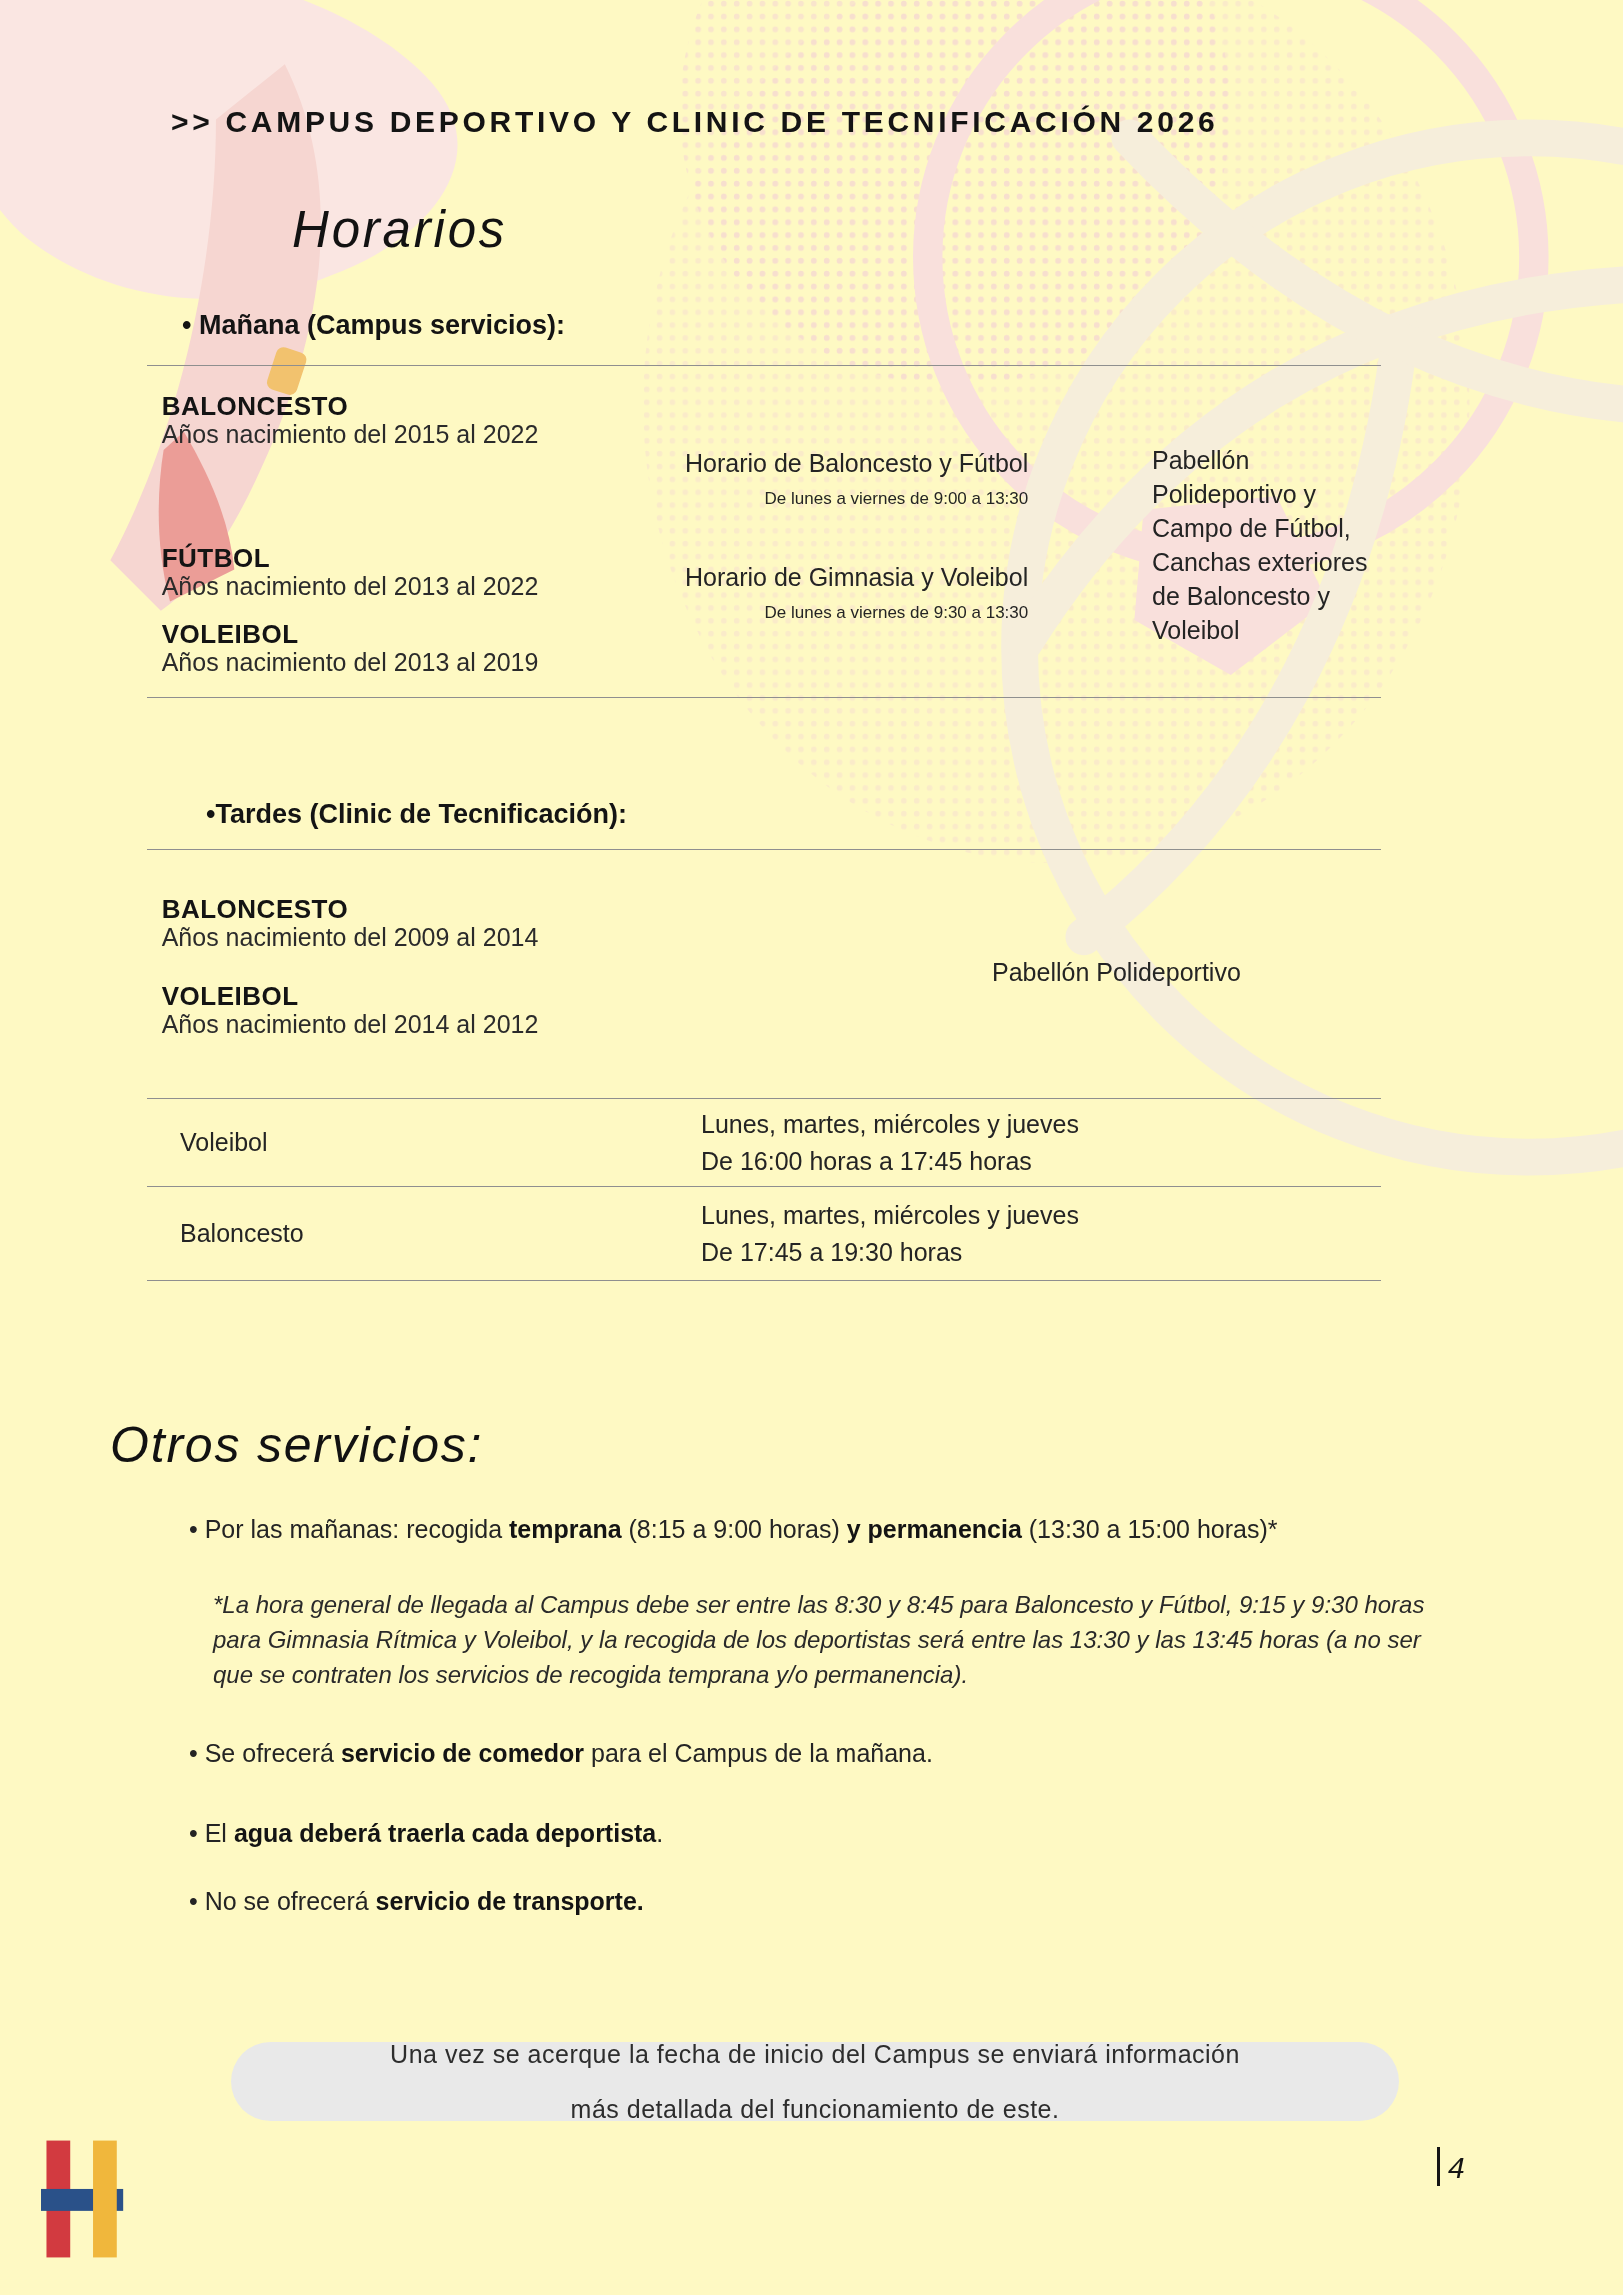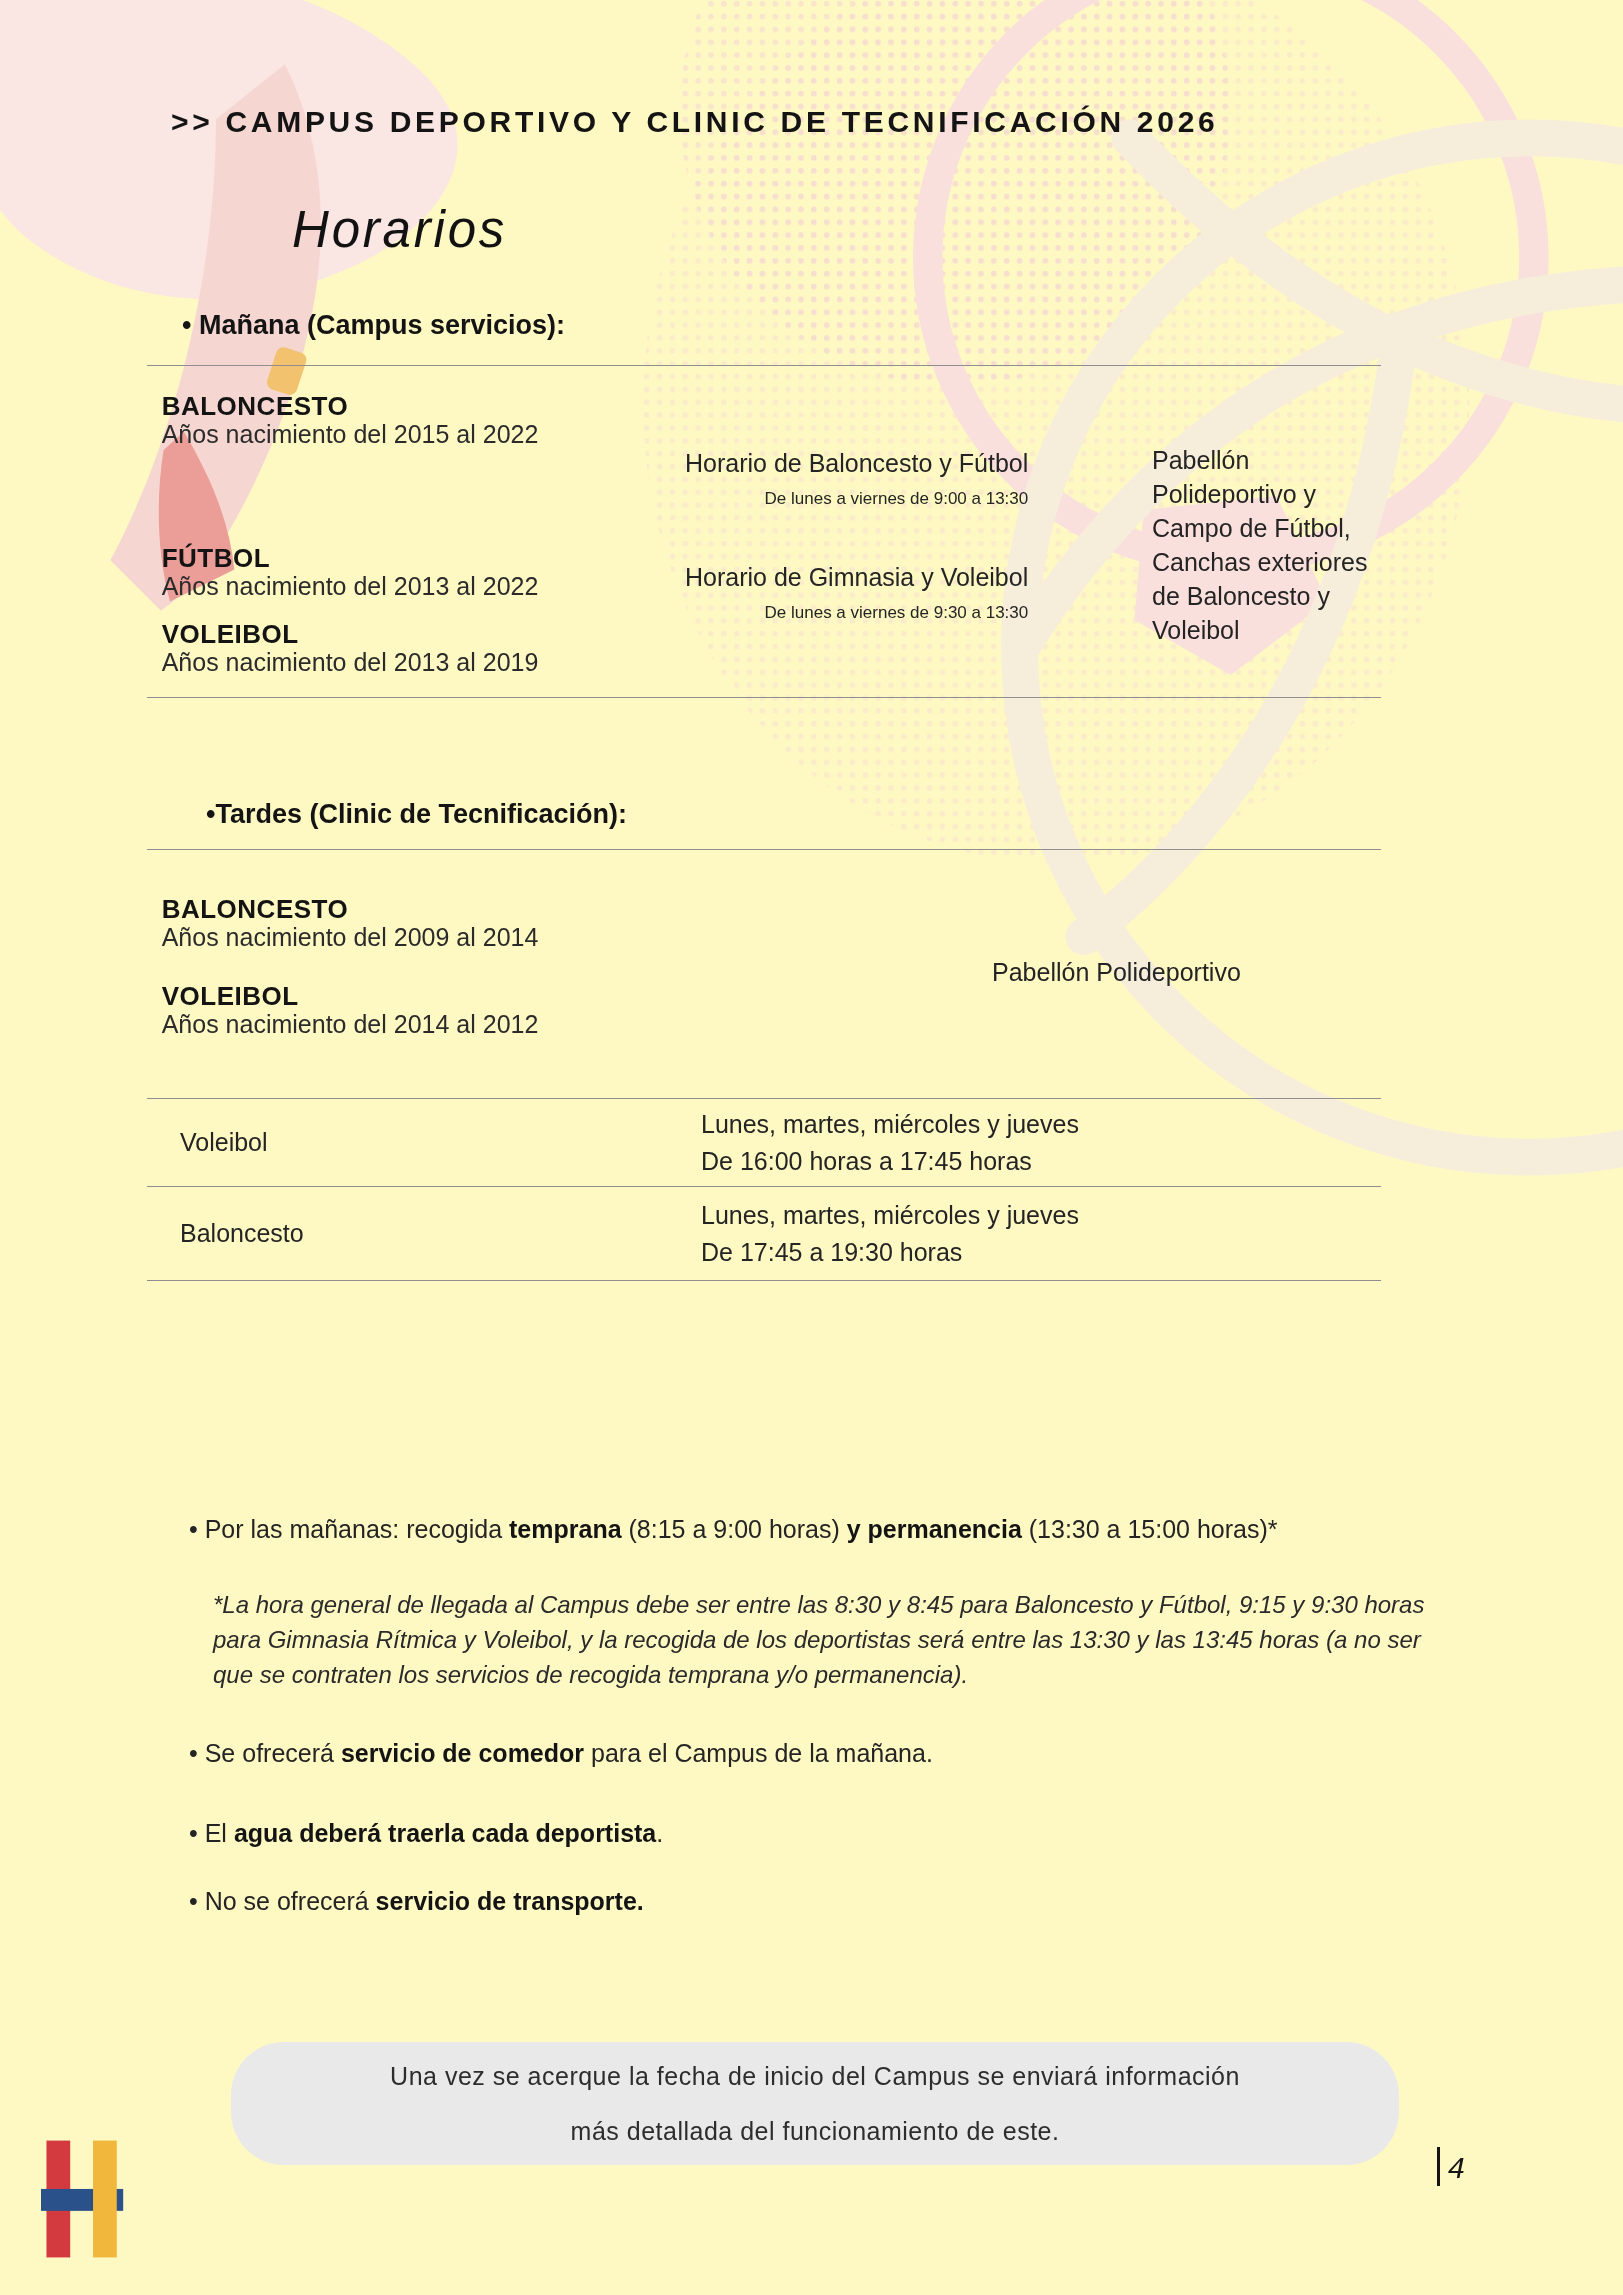--- a/index.html
+++ b/index.html
@@ -72,21 +72,21 @@
     font-size:25px;color:#242424;
   }
   .bullet .bseg{font-weight:700;color:#141414;}
   .b0{top:1515px;} .b1{top:1739px;} .b2{top:1819px;} .b3{top:1887px;}
   .services-note{
     position:absolute;left:213px;top:1587px;width:1244px;
     font-size:24px;font-style:italic;line-height:35px;color:#2a2a2a;
   }
 
   .info-pill{
-    position:absolute;left:231px;top:2042px;width:1168px;height:123px;
+    position:absolute;left:231px;top:2042px;width:1168px;height:79px;
     background:var(--pill-bg,#e9e9e9);border-radius:53px;
     display:flex;flex-direction:column;justify-content:center;align-items:center;
     text-align:center;
     gap:19px;
   }
   .info-pill span{font-size:25px;line-height:36px;color:#2d2d2d;letter-spacing:0.5px;}
 
   .page-number{
     position:absolute;left:1437px;top:2147px;display:flex;align-items:flex-start;
   }
@@ -184,20 +184,21 @@
       </div>
       <div class="trow r1">
         <div class="trow-label">Baloncesto</div>
         <div class="trow-content">
           <div>Lunes, martes, miércoles y jueves</div>
           <div>De 17:45 a 19:30 horas</div>
         </div>
       </div>
     </div>
 
+    <div class="services-heading">Otros servicios:</div>
 
     <div class="bullet b0"><span>• Por las mañanas: recogida </span><span class="bseg">temprana</span><span> (8:15 a 9:00 horas) </span><span class="bseg">y permanencia</span><span> (13:30 a 15:00 horas)*</span></div>
 
     <div class="services-note">*La hora general de llegada al Campus debe ser entre las 8:30 y 8:45 para Baloncesto y Fútbol, 9:15 y 9:30 horas para Gimnasia Rítmica y Voleibol, y la recogida de los deportistas será entre las 13:30 y las 13:45 horas (a no ser que se contraten los servicios de recogida temprana y/o permanencia).</div>
 
     <div class="bullet b2"><span>• El </span><span class="bseg">agua deberá traerla cada deportista</span><span>.</span></div>
 
     <div class="bullet b1"><span>• Se ofrecerá </span><span class="bseg">servicio de comedor</span><span> para el Campus de la mañana.</span></div>
 
     <div class="bullet b3"><span>• No se ofrecerá </span><span class="bseg">servicio de transporte.</span></div>

